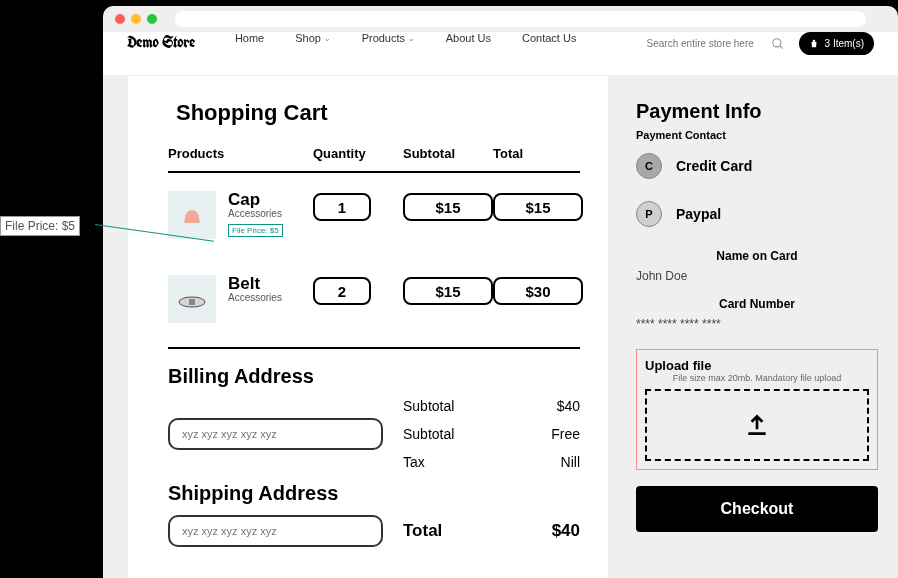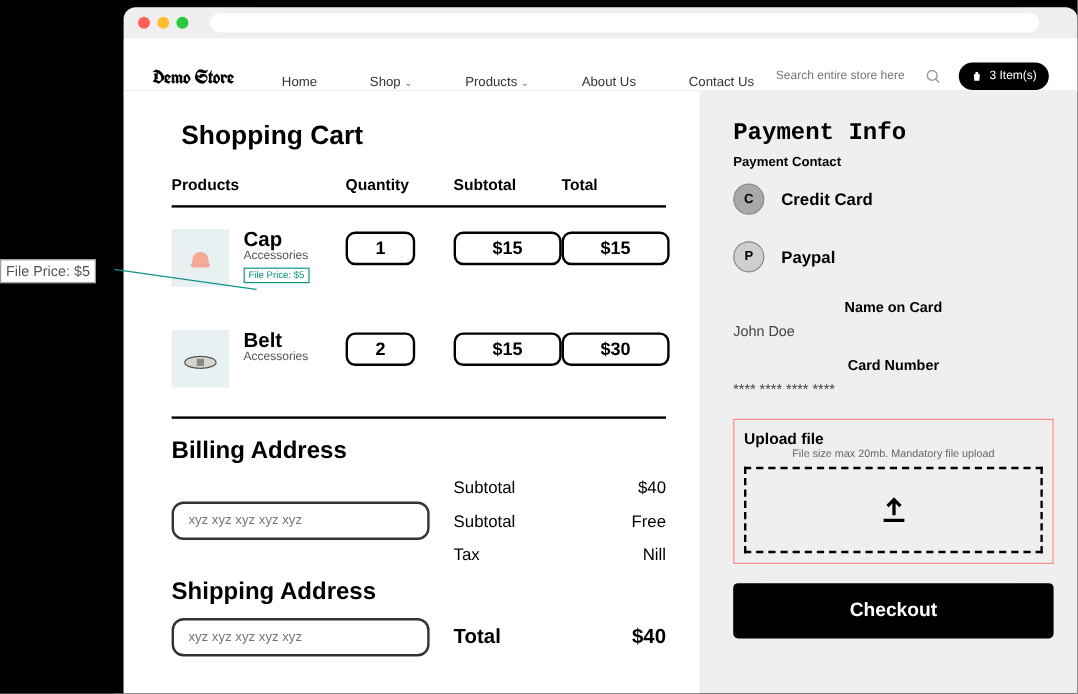--- a/index.html
+++ b/index.html
@@ -7,29 +7,29 @@
 .left-gutter { position: absolute; left: 0; top: 0; width: 95px; height: 578px; background: #000; }
 .callout-label { position: absolute; left: 0; top: 216px; background: #fff; border: 1px solid #999; padding: 2px 4px; font-size: 12px; color: #555; }
 .callout-line { position: absolute; left: 95px; top: 224px; width: 120px; height: 1px; background: #0d9488; z-index: 50; transform-origin: left; transform: rotate(8deg); }
 .browser-window { position: absolute; left: 103px; top: 6px; width: 795px; height: 572px; background: #efefef; border-radius: 10px 10px 0 0; box-shadow: 0 2px 8px rgba(0,0,0,0.3); overflow: hidden; }
 .window-bar { height: 26px; display: flex; align-items: center; padding: 0 12px; gap: 6px; }
 .dot { width: 10px; height: 10px; border-radius: 50%; }
 .dot.red { background: #ff5f56; }
 .dot.yellow { background: #ffbd2e; }
 .dot.green { background: #27c93f; }
 .url-bar { flex: 1; margin-left: 12px; margin-right: 20px; height: 16px; background: #fff; border-radius: 8px; }
-.nav-bar { height: 44px; background: #fff; display: flex; align-items: flex-end; padding: 0 24px; border-bottom: 1px solid #eee; }
+.nav-bar { height: 44px; background: #fff; display: flex; align-items: flex-start; padding: 0 24px; border-bottom: 1px solid #eee; }
 .logo { font-family: "UnifrakturCook", "Old English Text MT", serif; font-weight: bold; font-size: 16px; letter-spacing: -0.5px; }
-.nav-links { display: flex; gap: 44px; margin-left: 40px; font-size: 11px; color: #333; }
+.nav-links { display: flex; gap: 31px; margin-left: 40px; font-size: 11px; color: #333; }
 .nav-link { cursor: pointer; display: flex; align-items: center; gap: 3px; }
 .chevron { font-size: 8px; color: #888; }
 .search-area { margin-left: auto; display: flex; align-items: center; gap: 14px; }
 .search-box { font-size: 10px; color: #aaa; border: none; width: 110px; background: transparent; }
 .cart-badge { background: #000; color: #fff; font-size: 10px; padding: 6px 10px; border-radius: 14px; display: flex; align-items: center; gap: 6px; }
-.content { display: flex; height: calc(100% - 70px); }
+.content { display: flex; height: calc(100% - 70px); padding-left: 25px; }
 .left-panel { width: 480px; background: #fff; padding: 24px 28px 0 40px; overflow: hidden; }
 .cart-title { font-size: 22px; font-weight: 700; margin-left: 8px; margin-bottom: 20px; }
 .col-headers { display: flex; border-bottom: 2px solid #000; padding-bottom: 10px; font-weight: 700; font-size: 13px; }
 .col-products { width: 145px; }
 .col-qty { width: 90px; }
 .col-sub { width: 90px; }
 .col-total { width: 80px; }
 .cart-row { display: flex; align-items: flex-start; padding: 18px 0; }
 .item-img { width: 48px; height: 48px; background: #e8f0f2; display: flex; align-items: center; justify-content: center; margin-right: 12px; }
 .item-info { width: 85px; }
@@ -41,21 +41,21 @@
 .col-sub .price-box, .col-total .price-box { margin-left: 0; width: 90px; }
 .cart-divider { border-top: 2px solid #000; margin: 6px 0 16px; }
 .address-section { margin-bottom: 12px; }
 .address-title { font-weight: 700; font-size: 20px; margin-bottom: 10px; }
 .address-row { display: flex; align-items: center; gap: 20px; }
 .address-input { flex: 0 0 215px; border: 2px solid #333; border-radius: 10px; padding: 8px 12px; font-size: 11px; color: #aaa; }
 .summary { flex: 1; display: flex; flex-direction: column; gap: 12px; font-size: 14px; }
 .summary-row { display: flex; justify-content: space-between; font-weight: 500; }
 .summary-row.total { font-weight: 700; font-size: 17px; }
 .right-panel { flex: 1; padding: 24px 20px 0 28px; display: flex; flex-direction: column; }
-.payment-title { font-size: 20px; font-weight: 800; margin-bottom: 6px; font-family: Liberation Mono, monospace; }
+.payment-title { font-size: 20px; font-weight: 800; margin-bottom: 6px; }
 .pm-label { font-size: 11px; font-weight: 700; margin-bottom: 12px; }
 .pm-option { display: flex; align-items: center; gap: 14px; margin-bottom: 22px; cursor: pointer; }
 .pm-circle { width: 26px; height: 26px; border-radius: 50%; background: #cfcfcf; border: 1px solid #888; display: flex; align-items: center; justify-content: center; font-size: 11px; font-weight: 600; }
 .pm-circle.dark { background: #a8a8a8; }
 .pm-name { font-size: 14px; font-weight: 700; }
 .field { margin-bottom: 14px; }
 .field-label { font-size: 12px; font-weight: 700; margin-bottom: 6px; text-align: center; }
 .field-value { font-size: 12px; color: #444; }
 .upload-zone { border: 1px solid #ff8a8a; padding: 8px; margin-top: 4px; }
 .upload-title { font-size: 13px; font-weight: 700; }

